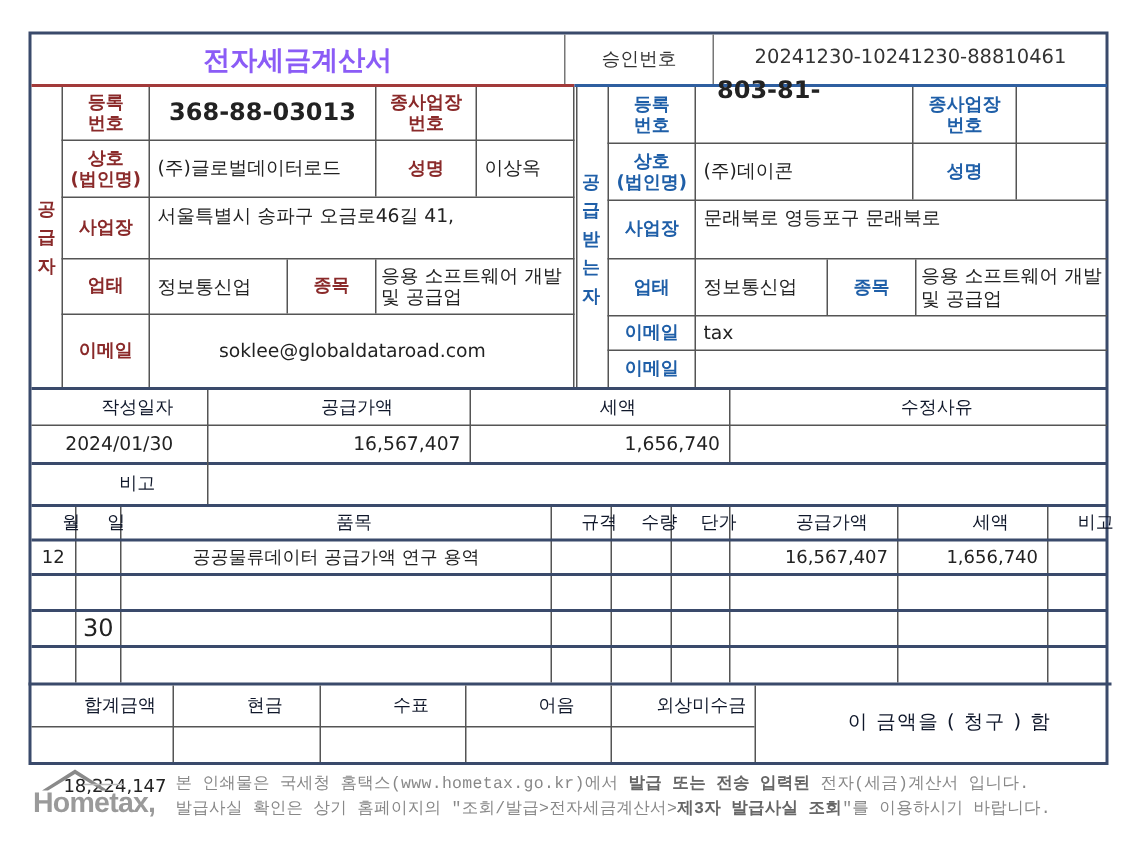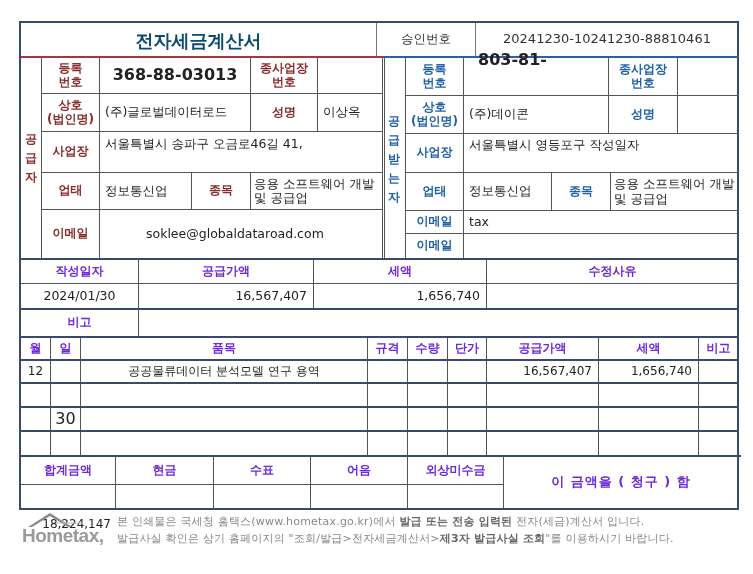--- a/index.html
+++ b/index.html
@@ -3,35 +3,35 @@
 <meta charset="utf-8">
 <style>
   html,body{margin:0;padding:0;background:#ffffff;}
   body{width:753px;height:574px;position:relative;overflow:hidden;font-family:"DejaVu Sans","Liberation Sans",sans-serif;color:#222;}
   .abs{position:absolute;box-sizing:border-box;}
   .cell{position:absolute;box-sizing:border-box;display:flex;align-items:center;justify-content:center;text-align:center;font-size:12.5px;line-height:1.15;}
   .left{justify-content:flex-start;text-align:left;padding-left:5px;}
   .right{justify-content:flex-end;text-align:right;padding-right:6px;}
   .lbl-red{color:#8a2a2a;font-weight:bold;font-size:12px;}
   .lbl-blue{color:#1f5fa8;font-weight:bold;font-size:12px;}
-  .lbl-dark{color:#6d28d9;font-weight:bold;font-size:12px;}
+  .lbl-dark{color:#0f172a;font-weight:normal;font-size:12px;margin-left:12px;}
   .vline{position:absolute;width:1px;background:#555;}
   .hline{position:absolute;height:1px;background:#555;}
   .navy{background:#3a4a6b;}
   .red{background:#a23a3a;}
   .blue{background:#2f5fa0;}
-  .footer-text{position:absolute;font-size:11px;color:#888;white-space:nowrap;letter-spacing:0.2px;}
+  .footer-text{position:absolute;font-size:11px;color:#888;white-space:nowrap;letter-spacing:0.2px;font-family:Liberation Mono, monospace;}
   .footer-text b{color:#666;}
 </style>
 </head>
 <body>
 
 <div class="abs" style="left:19px;top:21px;width:720px;height:489px;border:2px solid #3a4a6b;"></div>
 
-<div class="cell" style="left:21px;top:23px;width:355px;height:37px;font-size:18px;font-weight:bold;color:#0c4a6e;">전자세금계산서</div>
+<div class="cell" style="left:21px;top:23px;width:355px;height:37px;font-size:18px;font-weight:bold;color:#8b5cf6;">전자세금계산서</div>
 <div class="vline" style="left:376px;top:23px;height:33px;background:#777;"></div>
 <div class="cell" style="left:377px;top:23px;width:98px;height:33px;font-size:12.5px;color:#333;">승인번호</div>
 <div class="vline" style="left:475px;top:23px;height:33px;background:#777;"></div>
 <div class="cell" style="left:476px;top:23px;width:262px;height:33px;font-size:13px;color:#333;">20241230-10241230-88810461</div>
 
 <div class="abs red" style="left:21px;top:56px;width:362px;height:2px;"></div>
 <div class="abs blue" style="left:383px;top:56px;width:355px;height:2px;"></div>
 
 <div>
 
@@ -108,21 +108,21 @@
   <div class="vline" style="left:677px;top:58px;height:75px;"></div>
   <div class="cell left" style="left:678px;top:58px;width:60px;height:37px;"></div>
 
   <div class="cell lbl-blue" style="left:406px;top:96px;width:57px;height:37px;white-space:pre-line;">상호
 (법인명)</div>
   <div class="cell left" style="left:464px;top:96px;width:144px;height:37px;">(주)데이콘</div>
   <div class="cell lbl-blue" style="left:609px;top:96px;width:68px;height:37px;">성명</div>
   <div class="cell left" style="left:678px;top:96px;width:60px;height:37px;"></div>
 
   <div class="cell lbl-blue" style="left:406px;top:134px;width:57px;height:38px;">사업장</div>
-  <div class="cell left" style="left:464px;top:134px;width:274px;height:38px;align-items:flex-start;padding-top:4px;">서울특별시 영등포구 작성일자</div>
+  <div class="cell left" style="left:464px;top:134px;width:274px;height:38px;align-items:flex-start;padding-top:4px;">문래북로 영등포구 문래북로</div>
 
   <div class="cell lbl-blue" style="left:406px;top:173px;width:57px;height:37px;">업태</div>
   <div class="cell left" style="left:464px;top:173px;width:87px;height:37px;">정보통신업</div>
   <div class="vline" style="left:551px;top:173px;height:37px;"></div>
   <div class="cell lbl-blue" style="left:552px;top:173px;width:58px;height:37px;">종목</div>
   <div class="vline" style="left:610px;top:173px;height:37px;"></div>
   <div class="cell left" style="left:611px;top:173px;width:127px;height:37px;padding-left:3px;">응용 소프트웨어 개발 및 공급업</div>
 
   <div class="cell lbl-blue" style="left:406px;top:211px;width:57px;height:22px;">이메일</div>
   <div class="cell left" style="left:464px;top:211px;width:274px;height:22px;">tax</div>
@@ -176,21 +176,21 @@
   <div class="cell lbl-dark" style="left:368px;top:338px;width:39px;height:21px;">규격</div>
   <div class="cell lbl-dark" style="left:408px;top:338px;width:39px;height:21px;">수량</div>
   <div class="cell lbl-dark" style="left:448px;top:338px;width:38px;height:21px;">단가</div>
   <div class="cell lbl-dark" style="left:487px;top:338px;width:111px;height:21px;">공급가액</div>
   <div class="cell lbl-dark" style="left:599px;top:338px;width:99px;height:21px;">세액</div>
   <div class="cell lbl-dark" style="left:699px;top:338px;width:39px;height:21px;">비고</div>
 
   <div>
     <div class="cell" style="left:21px;top:361px;width:29px;height:21px;font-size:12px;">12</div>
     <div class="cell" style="left:51px;top:361px;width:29px;height:21px;font-size:16px;margin-top:48px;">30</div>
-    <div class="cell" style="left:81px;top:361px;width:286px;height:21px;font-size:12px;">공공물류데이터 분석모델 연구 용역</div>
+    <div class="cell" style="left:81px;top:361px;width:286px;height:21px;font-size:12px;">공공물류데이터 공급가액 연구 용역</div>
     <div class="cell" style="left:368px;top:361px;width:39px;height:21px;"></div>
     <div class="cell" style="left:408px;top:361px;width:39px;height:21px;"></div>
     <div class="cell" style="left:448px;top:361px;width:38px;height:21px;"></div>
     <div class="cell right" style="left:487px;top:361px;width:111px;height:21px;font-size:12px;">16,567,407</div>
     <div class="cell right" style="left:599px;top:361px;width:99px;height:21px;font-size:12px;">1,656,740</div>
     <div class="cell" style="left:699px;top:361px;width:39px;height:21px;"></div>
   </div>
   <div style="position:absolute;left:21px;top:384px;width:717px;height:22px;"></div>
   <div style="position:absolute;left:21px;top:408px;width:717px;height:22px;"></div>
   <div style="position:absolute;left:21px;top:432px;width:717px;height:23px;"></div>

